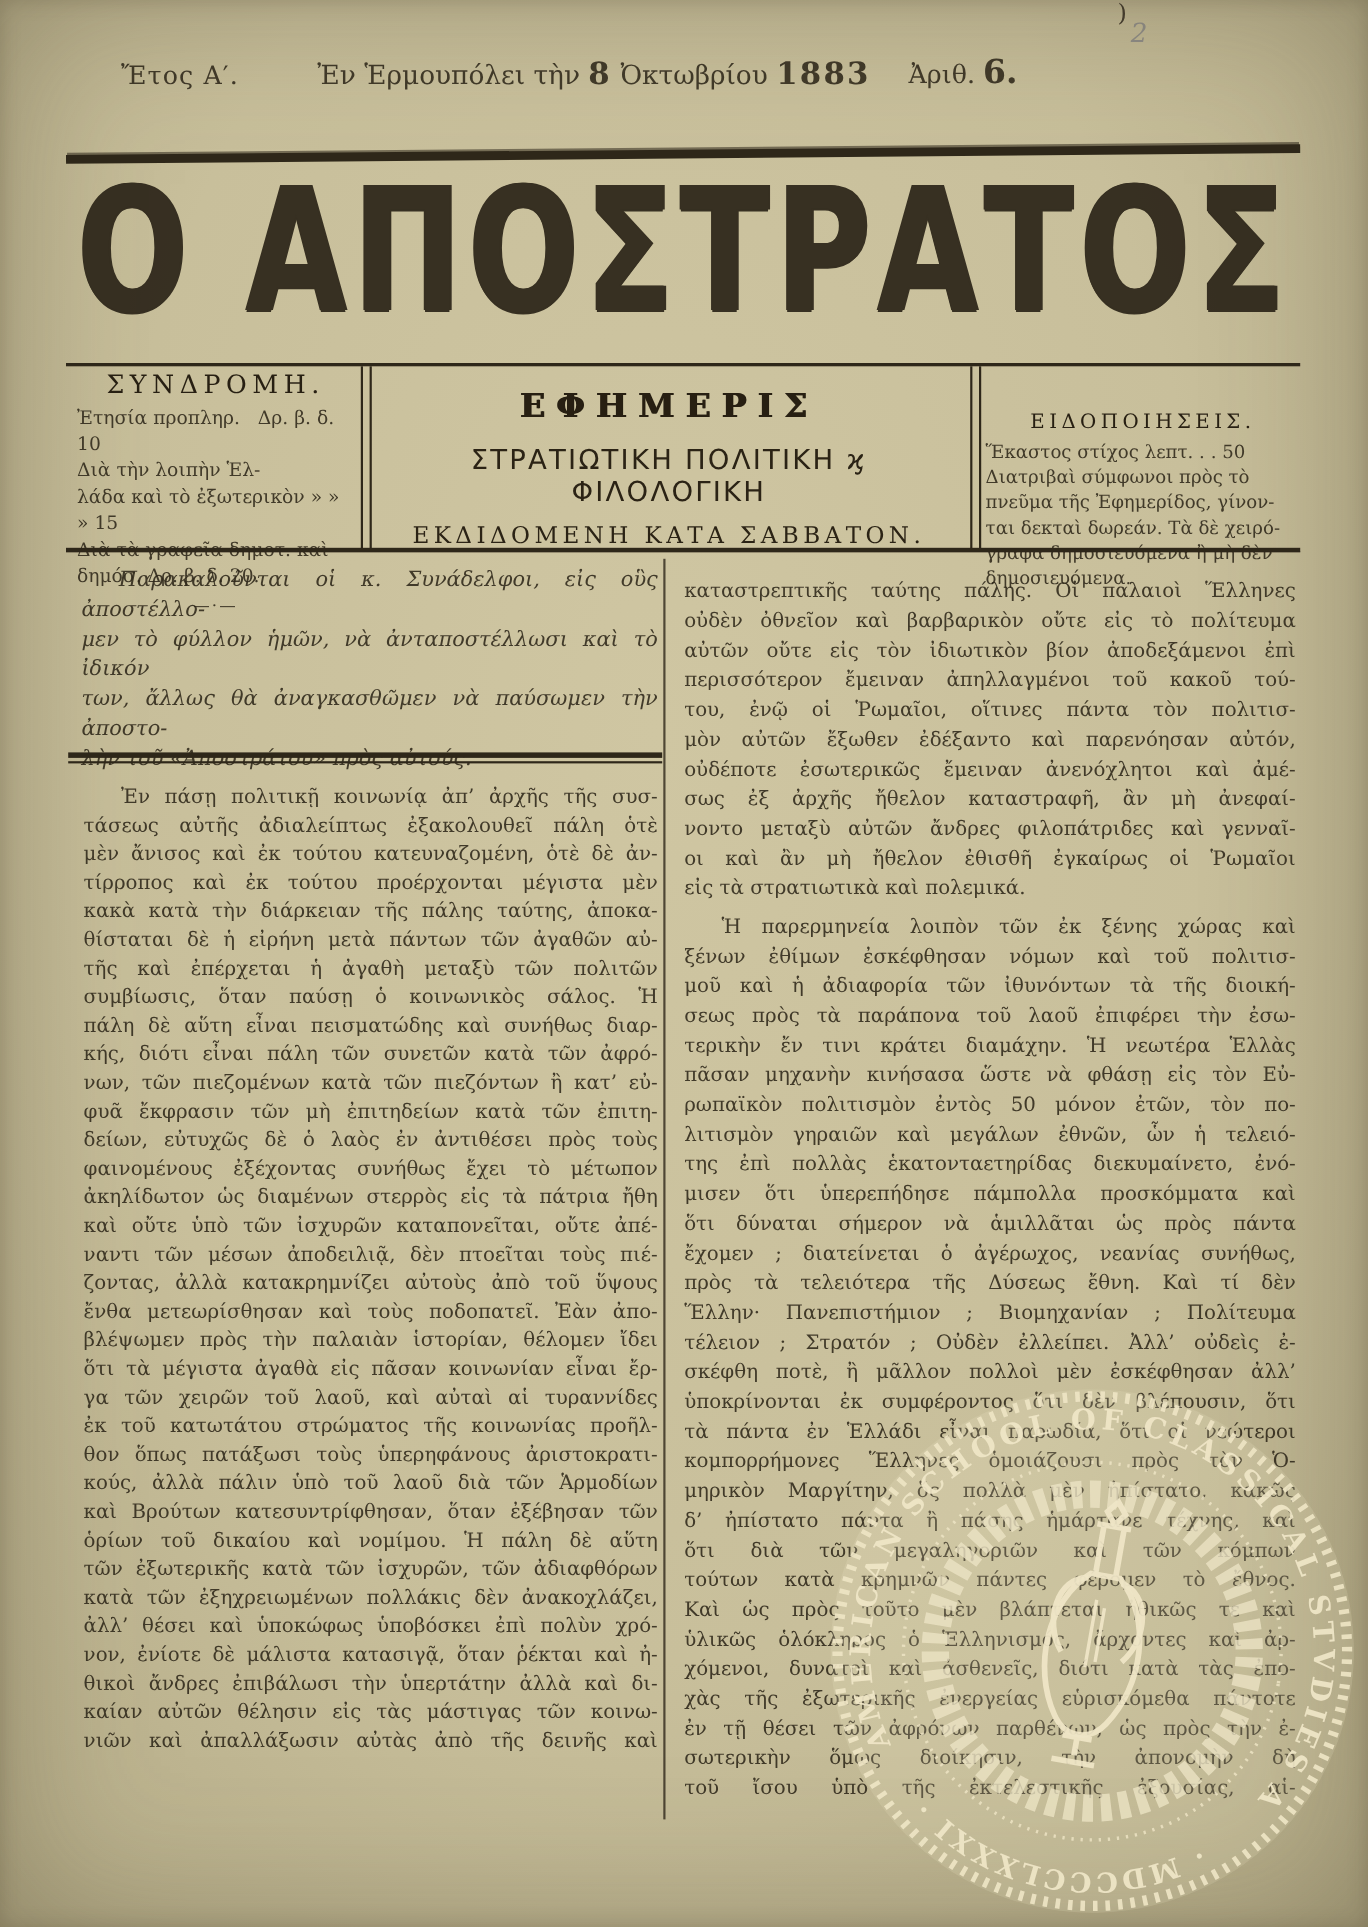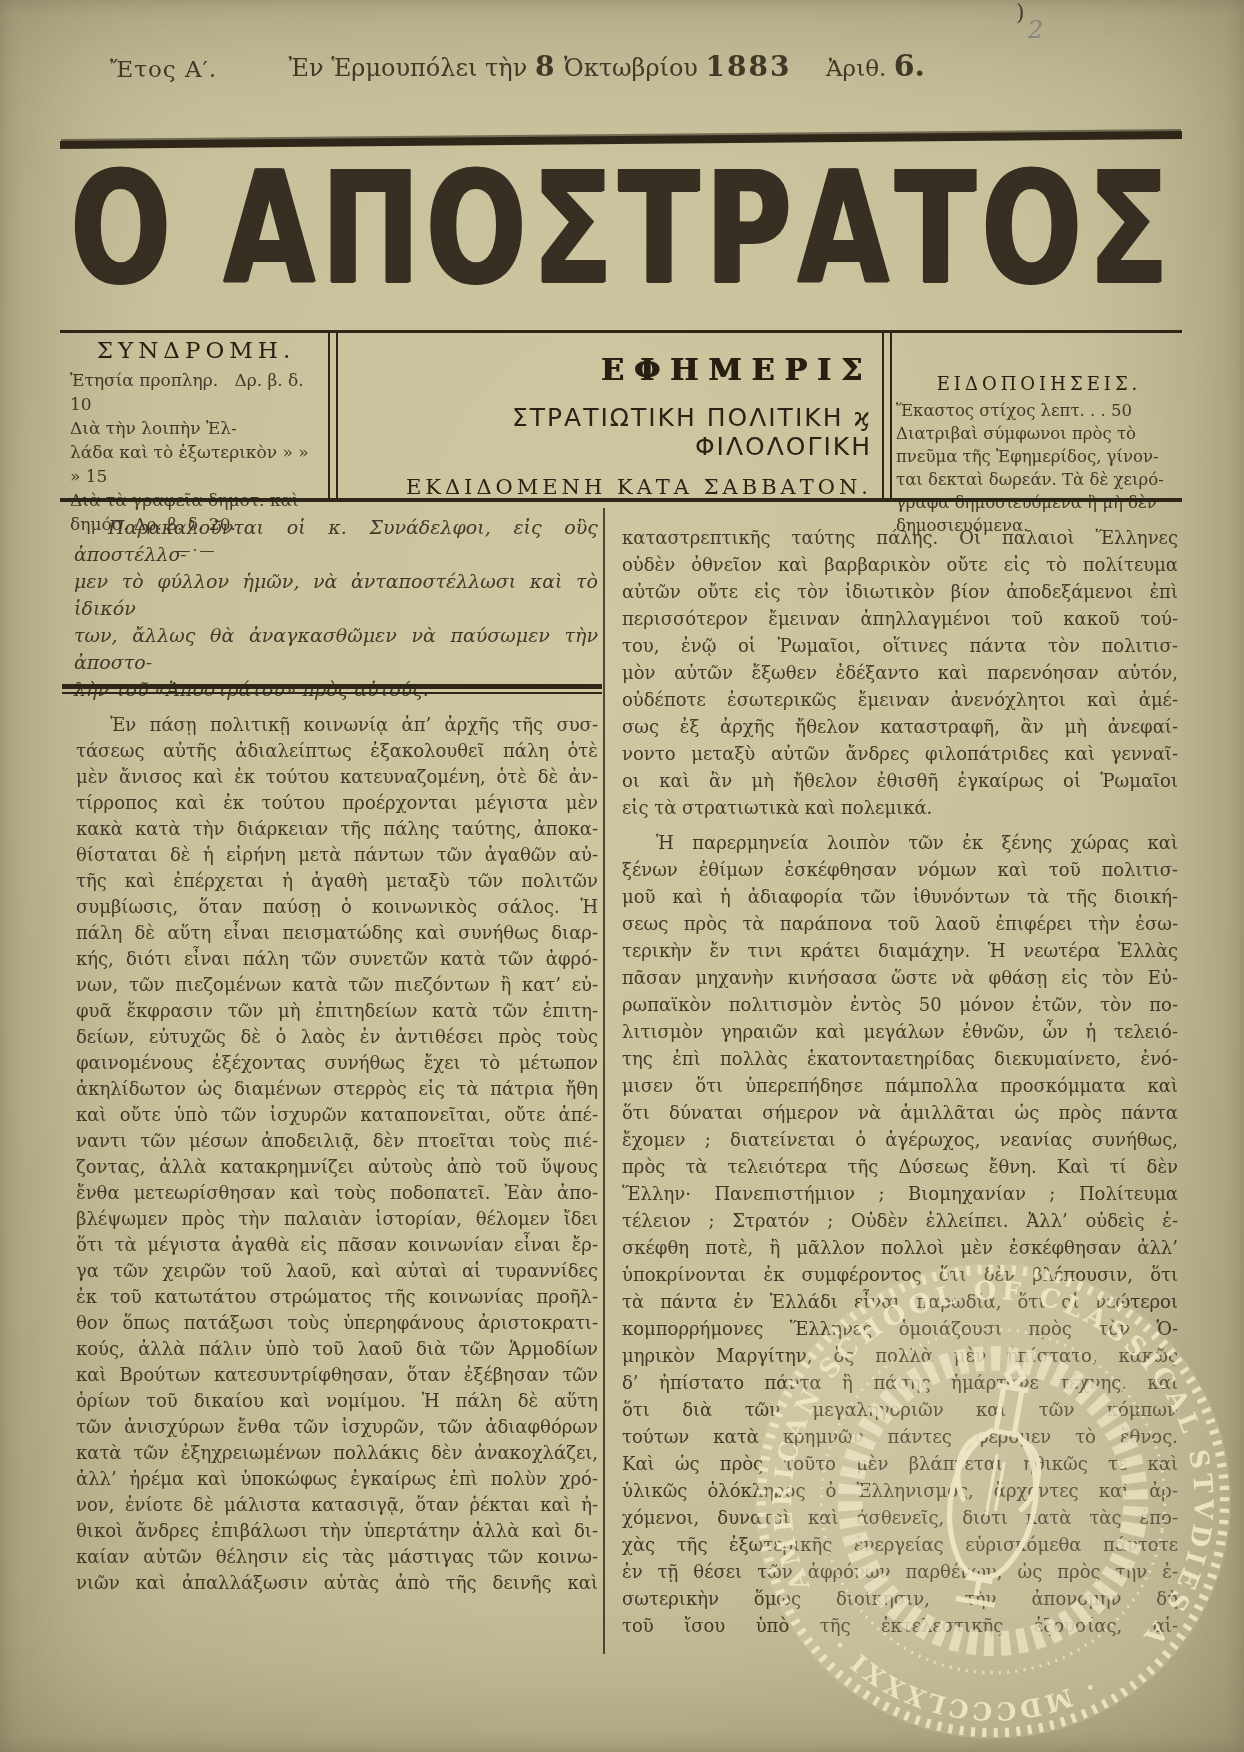--- a/index.html
+++ b/index.html
@@ -30,21 +30,21 @@
     font-family:"DejaVu Sans", sans-serif;font-weight:bold;font-size:118px;line-height:1;
     letter-spacing:6px;color:#2b2418;transform:scale(1.0,1.32);transform-origin:top center;
     text-shadow:2px 0 0 #2b2418,-1px 0 0 #2b2418,0 1px 0 #2b2418;opacity:0.92;}
   
   .info-top-rule{left:60px;top:330px;width:1122px;height:3px;background:var(--ink);}
   .vdiv{top:333px;height:168px;width:6px;border-left:2px solid var(--ink);border-right:2px solid var(--ink);}
   .vdiv1{left:328px;} .vdiv2{left:882px;}
   .subbox{left:70px;top:338px;width:252px;font-size:17px;line-height:24px;}
   .subbox .box-title{font-size:23px;letter-spacing:5px;text-align:center;margin-bottom:6px;color:#271f12;}
   .flourish{text-align:center;font-size:15px;letter-spacing:2px;margin-top:2px;}
-  .journal{left:344px;top:352px;width:528px;text-align:right;}
+  .journal{left:344px;top:352px;width:528px;text-align:center;}
   .journal .type-line{font-size:30px;font-weight:bold;letter-spacing:10px;color:#271f12;
      text-shadow:1px 0 0 #271f12;}
   .journal .subtitle{margin-top:16px;font-family:"DejaVu Sans", sans-serif;font-size:25px;letter-spacing:2px;color:#2b2315;}
   .journal .schedule{margin-top:14px;font-size:21px;letter-spacing:4px;color:#2b2315;}
   .notbox{left:896px;top:336px;width:286px;font-size:16.5px;line-height:23px;}
   .notbox .box-title{font-size:18px;letter-spacing:4px;text-align:center;margin-bottom:4px;color:#271f12;margin-top:36px;}
   .mid-rule{left:60px;top:498px;width:1122px;height:3px;background:var(--ink);
     border-bottom:1px solid rgba(46,39,25,0.7);box-shadow:0 4px 0 -2px rgba(46,39,25,0.55);}
   
   .col-divider{left:603px;top:508px;width:2px;height:1146px;background:rgba(46,39,25,0.8);}
@@ -154,23 +154,23 @@
         <div class="line just">ζοντας, ἀλλὰ κατακρημνίζει αὐτοὺς ἀπὸ τοῦ ὕψους</div>
         <div class="line just">ἔνθα μετεωρίσθησαν καὶ τοὺς ποδοπατεῖ. Ἐὰν ἀπο-</div>
         <div class="line just">βλέψωμεν πρὸς τὴν παλαιὰν ἱστορίαν, θέλομεν ἴδει</div>
         <div class="line just">ὅτι τὰ μέγιστα ἀγαθὰ εἰς πᾶσαν κοινωνίαν εἶναι ἔρ-</div>
         <div class="line just">γα τῶν χειρῶν τοῦ λαοῦ, καὶ αὐταὶ αἱ τυραννίδες</div>
         <div class="line just">ἐκ τοῦ κατωτάτου στρώματος τῆς κοινωνίας προῆλ-</div>
         <div class="line just">θον ὅπως πατάξωσι τοὺς ὑπερηφάνους ἀριστοκρατι-</div>
         <div class="line just">κούς, ἀλλὰ πάλιν ὑπὸ τοῦ λαοῦ διὰ τῶν Ἁρμοδίων</div>
         <div class="line just">καὶ Βρούτων κατεσυντρίφθησαν, ὅταν ἐξέβησαν τῶν</div>
         <div class="line just">ὁρίων τοῦ δικαίου καὶ νομίμου. Ἡ πάλη δὲ αὕτη</div>
-        <div class="line just">τῶν ἀνισχύρων ἔνθα τῶν ἰσχυρῶν, τῶν ἀδιαφθόρων</div>
+        <div class="line just">τῶν ἐξωτερικῆς κατὰ τῶν ἰσχυρῶν, τῶν ἀδιαφθόρων</div>
         <div class="line just">κατὰ τῶν ἐξηχρειωμένων πολλάκις δὲν ἀνακοχλάζει,</div>
-        <div class="line just">ἀλλ’ ἠρέμα καὶ ὑποκώφως ἐγκαίρως ἐπὶ πολὺν χρό-</div>
+        <div class="line just">ἀλλ’ θέσει καὶ ὑποκώφως ὑποβόσκει ἐπὶ πολὺν χρό-</div>
         <div class="line just">νον, ἐνίοτε δὲ μάλιστα κατασιγᾷ, ὅταν ῥέκται καὶ ἠ-</div>
         <div class="line just">θικοὶ ἄνδρες ἐπιβάλωσι τὴν ὑπερτάτην ἀλλὰ καὶ δι-</div>
         <div class="line just">καίαν αὐτῶν θέλησιν εἰς τὰς μάστιγας τῶν κοινω-</div>
         <div class="line just">νιῶν καὶ ἀπαλλάξωσιν αὐτὰς ἀπὸ τῆς δεινῆς καὶ</div>
       </div>
     </div>
   <div class="abs col-right">
       <div class="para">
         <div class="line just">καταστρεπτικῆς ταύτης πάλης. Οἱ παλαιοὶ Ἕλληνες</div>
         <div class="line just">οὐδὲν ὀθνεῖον καὶ βαρβαρικὸν οὔτε εἰς τὸ πολίτευμα</div>

